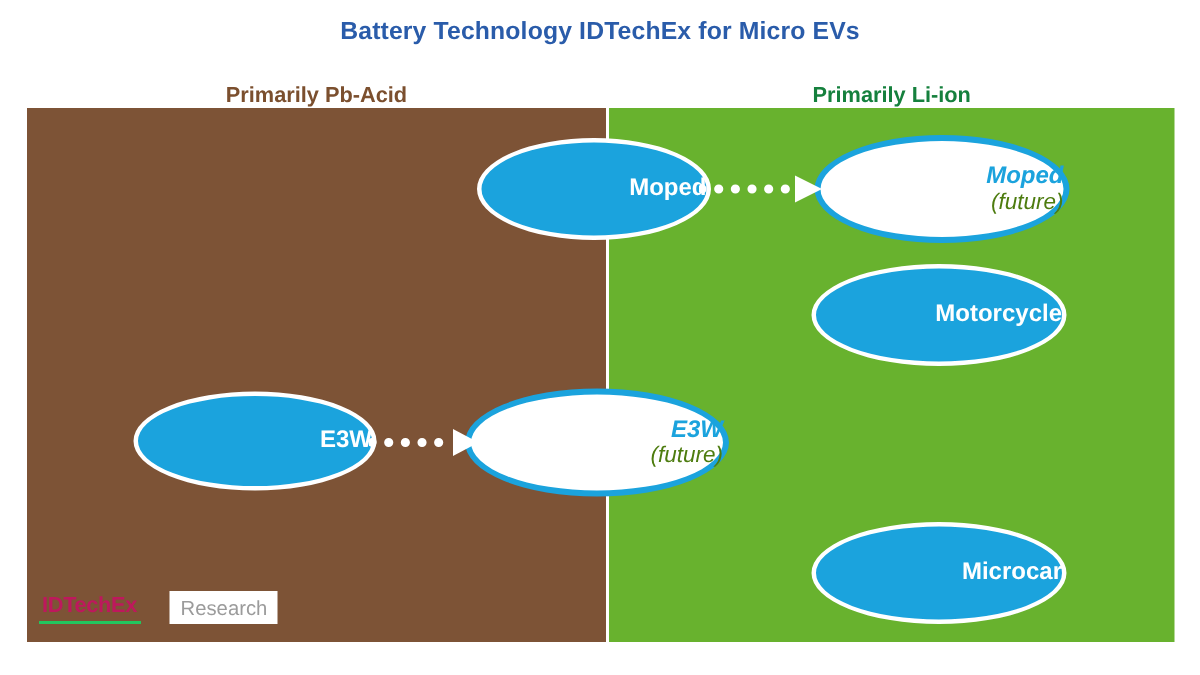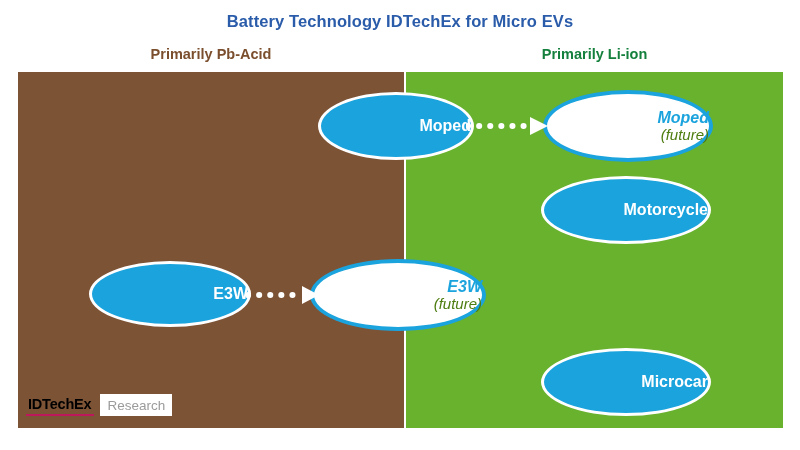--- a/index.html
+++ b/index.html
@@ -24,21 +24,21 @@
     text-align: center;
     font-size: 16.5px;
     font-weight: bold;
     color: #2a5caa;
     letter-spacing: 0.1px;
   }
 
   
   .column-header {
     position: absolute;
-    top: 46px;
+    top: 56px;
     font-size: 14.5px;
     font-weight: bold;
     text-align: center;
   }
   #header-left {
     left: 18px;
     width: 386px;
     color: #7b4f2e;
   }
   #header-right {
@@ -121,33 +121,33 @@
     position: absolute;
     left: 26px;
     top: 394px;
     height: 22px;
     display: flex;
     align-items: stretch;
   }
   #logo-wordmark {
     font-size: 14.5px;
     font-weight: bold;
-    color: #000000;
+    color: #be185d;
     letter-spacing: -0.2px;
-    border-bottom: 2px solid #be185d;
+    border-bottom: 2px solid #22c55e;
     padding: 1px 3px 1px 2px;
     display: flex;
     align-items: center;
   }
   #logo-research {
     background: #ffffff;
     color: #9b9b9b;
     font-size: 13.5px;
     padding: 1px 7px;
-    margin-left: 6px;
+    margin-left: 19px;
     display: flex;
     align-items: center;
   }
 </style>
 </head>
 <body>
 
 <div id="chart-title">Battery Technology IDTechEx for Micro EVs</div>
 
 <div class="column-header" id="header-left">Primarily Pb-Acid</div>

